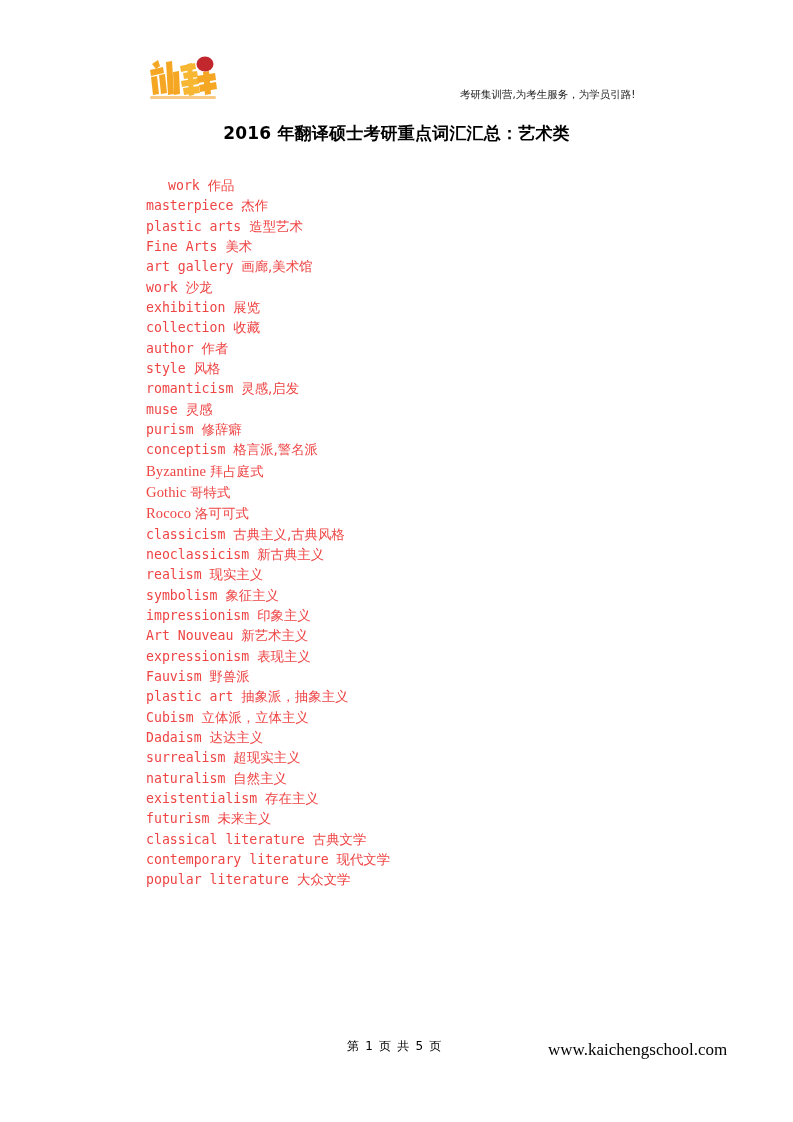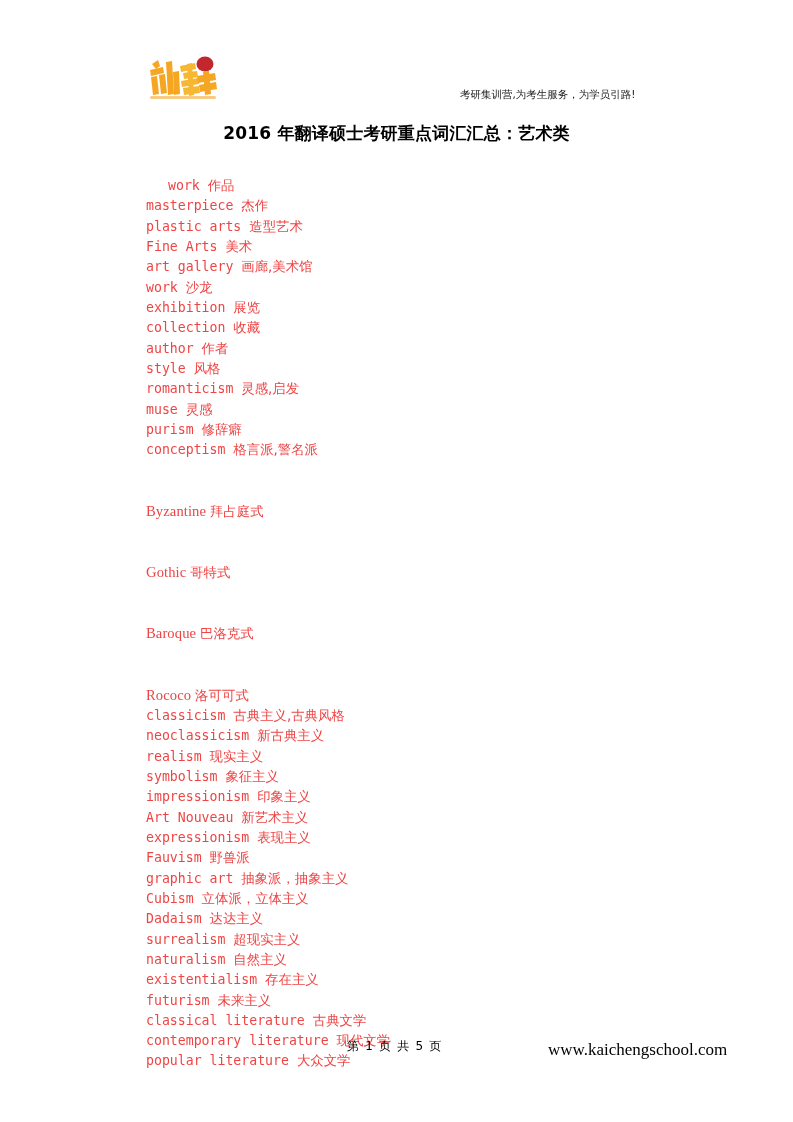--- a/index.html
+++ b/index.html
@@ -83,21 +83,20 @@
     line-height: 20.33px;
     color: #ef4444;
     white-space: pre;
     letter-spacing: 0px;
   }
   
   .word-line.serif {
     font-family: "Liberation Serif", "DejaVu Serif", serif;
     font-size: 14.6px;
     letter-spacing: 0.1px;
-    margin-top: 40px;
   }
   .word-line.indent {
     padding-left: 22px;
   }
   .word-line .cn {
     font-family: "DejaVu Sans", "Liberation Sans", sans-serif;
     font-size: 13.4px;
   }
 
   
@@ -183,31 +182,30 @@
       <div class="word-line"><span>exhibition</span> <span class="cn">展览</span></div>
       <div class="word-line"><span>collection</span> <span class="cn">收藏</span></div>
       <div class="word-line"><span>author</span> <span class="cn">作者</span></div>
       <div class="word-line"><span>style</span> <span class="cn">风格</span></div>
       <div class="word-line"><span>romanticism</span> <span class="cn">灵感,启发</span></div>
       <div class="word-line"><span>muse</span> <span class="cn">灵感</span></div>
       <div class="word-line"><span>purism</span> <span class="cn">修辞癖</span></div>
       <div class="word-line"><span>conceptism</span> <span class="cn">格言派,警名派</span></div>
       <div class="word-line serif"><span>Byzantine</span> <span class="cn">拜占庭式</span></div>
       <div class="word-line serif"><span>Gothic</span> <span class="cn">哥特式</span></div>
-      <div class="word-line serif"><span>Baroque</span> <span class="cn">巴洛克式</span></div>
       <div class="word-line serif"><span>Rococo</span> <span class="cn">洛可可式</span></div>
       <div class="word-line"><span>classicism</span> <span class="cn">古典主义,古典风格</span></div>
       <div class="word-line"><span>neoclassicism</span> <span class="cn">新古典主义</span></div>
       <div class="word-line"><span>realism</span> <span class="cn">现实主义</span></div>
       <div class="word-line"><span>symbolism</span> <span class="cn">象征主义</span></div>
       <div class="word-line"><span>impressionism</span> <span class="cn">印象主义</span></div>
       <div class="word-line"><span>Art Nouveau</span> <span class="cn">新艺术主义</span></div>
       <div class="word-line"><span>expressionism</span> <span class="cn">表现主义</span></div>
       <div class="word-line"><span>Fauvism</span> <span class="cn">野兽派</span></div>
-      <div class="word-line"><span>graphic art</span> <span class="cn">抽象派，抽象主义</span></div>
+      <div class="word-line"><span>plastic art</span> <span class="cn">抽象派，抽象主义</span></div>
       <div class="word-line"><span>Cubism</span> <span class="cn">立体派，立体主义</span></div>
       <div class="word-line"><span>Dadaism</span> <span class="cn">达达主义</span></div>
       <div class="word-line"><span>surrealism</span> <span class="cn">超现实主义</span></div>
       <div class="word-line"><span>naturalism</span> <span class="cn">自然主义</span></div>
       <div class="word-line"><span>existentialism</span> <span class="cn">存在主义</span></div>
       <div class="word-line"><span>futurism</span> <span class="cn">未来主义</span></div>
       <div class="word-line"><span>classical literature</span> <span class="cn">古典文学</span></div>
       <div class="word-line"><span>contemporary literature</span> <span class="cn">现代文学</span></div>
       <div class="word-line"><span>popular literature</span> <span class="cn">大众文学</span></div>
     </div>

